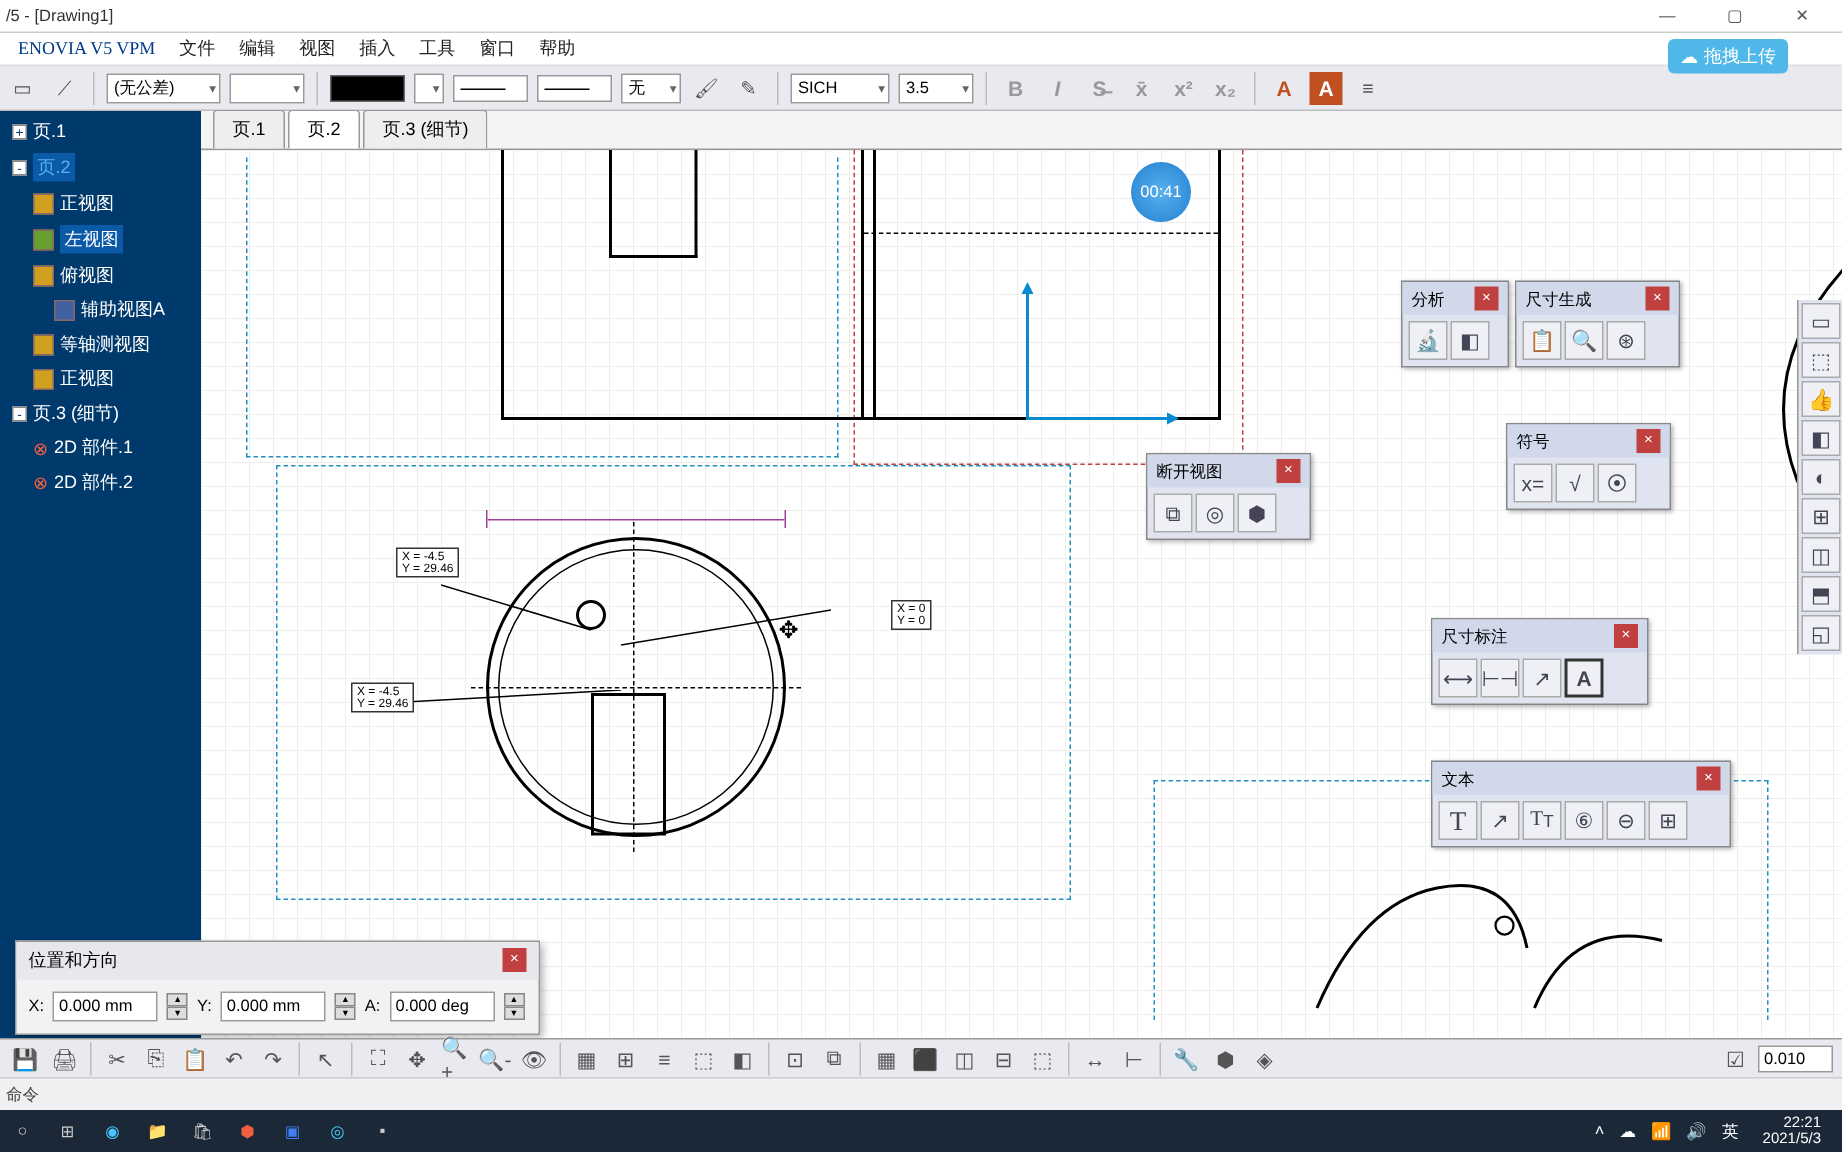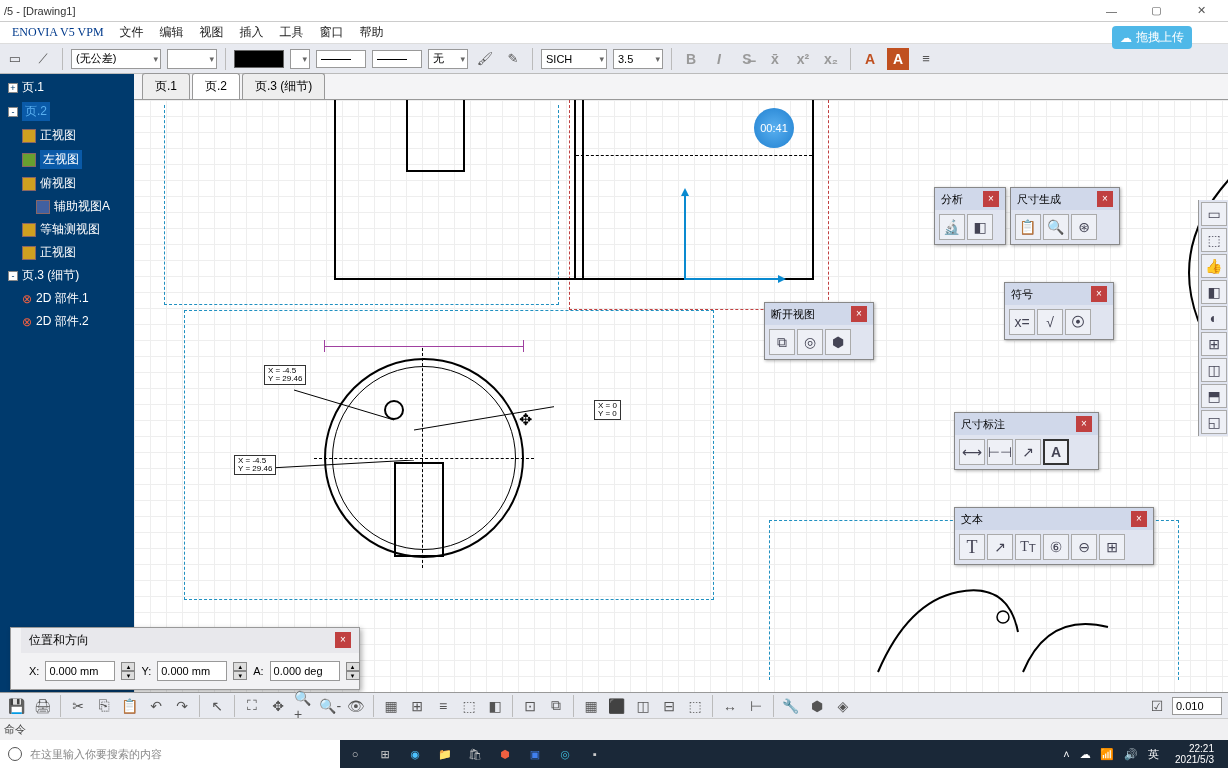--- a/index.html
+++ b/index.html
@@ -73,21 +73,21 @@
 .ftoolbar .ft-title { background:#d0d8ea; padding:3px 6px; font-size:11px; display:flex; align-items:center; }
 .ftoolbar .ft-close { margin-left:auto; width:16px; height:16px; background:#c04040; color:#fff; text-align:center; line-height:15px; font-size:10px; }
 .ftoolbar .ft-body { padding:4px; display:flex; gap:2px; }
 .ft-ico { width:26px; height:26px; background:#eef0f6; border:1px solid #aaa; display:flex; align-items:center; justify-content:center; font-size:14px; color:#445; }
 
 
 .vtb { position:absolute; right:0; top:100px; width:30px; background:#e0e4f0; border-left:1px solid #999; display:flex; flex-direction:column; gap:2px; padding:2px; }
 .vtb .ft-ico { width:26px; height:24px; }
 
 
-.pos-panel { position:absolute; left:10px; bottom:60px; width:350px; background:#f2f2f4; border:1px solid #999; box-shadow:2px 2px 5px rgba(0,0,0,.3);padding-left:10px; }
+.pos-panel { position:absolute; left:10px; bottom:60px; width:350px; background:#f2f2f4; border:1px solid #999; box-shadow:2px 2px 5px rgba(0,0,0,.3); }
 .pos-panel .pp-title { background:#e8e8ec; padding:4px 8px; font-size:12px; display:flex; }
 .pos-panel .pp-title .ft-close { margin-left:auto; width:16px; height:16px; background:#c04040; color:#fff; text-align:center; line-height:15px; font-size:10px; }
 .pos-panel .pp-body { padding:8px; display:flex; gap:6px; align-items:center; font-size:11px; }
 .pos-panel input { width:70px; height:20px; border:1px solid #999; padding:0 3px; font-size:11px; }
 .spinner { display:inline-flex; flex-direction:column; }
 .spinner span { width:14px; height:9px; border:1px solid #888; background:#ddd; font-size:7px; text-align:center; line-height:7px; }
 
 
 .bottom-tb { position:absolute; bottom:24px; left:0; right:0; height:26px; background:#e8eaf0; border-top:1px solid #999; display:flex; align-items:center; padding:0 6px; gap:4px; }
 .bottom-tb .tb-btn { font-size:14px; }
@@ -131,21 +131,21 @@
 
 <div class="upload-badge">
   <span>☁</span>
   <span>拖拽上传</span>
 </div>
 
 <div class="toolbar">
   <div class="tb-btn">▭</div>
   <div class="tb-btn">⟋</div>
   <div class="tb-sep"></div>
-  <div class="tb-sel" style="width:90px">
+  <div class="tb-sel" style="width:76px">
       <span>(无公差)</span>
     </div>
   <div class="tb-sel" style="width:50px"></div>
   <div class="tb-sep"></div>
   <div class="tb-swatch"></div>
   <div class="tb-sel" style="width:18px"></div>
   <div class="tb-line"></div>
   <div class="tb-line"></div>
   <div class="tb-sel" style="width:40px">
       <span>无</span>
@@ -435,24 +435,20 @@
   <div style="flex:1"></div>
   <div class="tb-btn">☑</div>
   <input style="width: 50px; height: 18px; border: 1px solid rgb(153, 153, 153); font-size: 11px; padding: 0px 3px;" value="0.010">
 </div>
 
 <div class="status" style="bottom:28px">
   <span>命令</span>
 </div>
 
 <div class="taskbar">
-  <div class="search">
-    <div class="circ"></div>
-    <span style="color:#888">在这里输入你要搜索的内容</span>
-  </div>
   <div class="tsk-ico">○</div>
   <div class="tsk-ico">⊞</div>
   <div class="tsk-ico" style="color:#4cc2ff">◉</div>
   <div class="tsk-ico" style="color:#f0c040">📁</div>
   <div class="tsk-ico">🛍</div>
   <div class="tsk-ico" style="color:#f06040">⬢</div>
   <div class="tsk-ico" style="color:#4080f0">▣</div>
   <div class="tsk-ico" style="color:#40c0e0">◎</div>
   <div class="tsk-ico">▪</div>
   <div class="tray">

